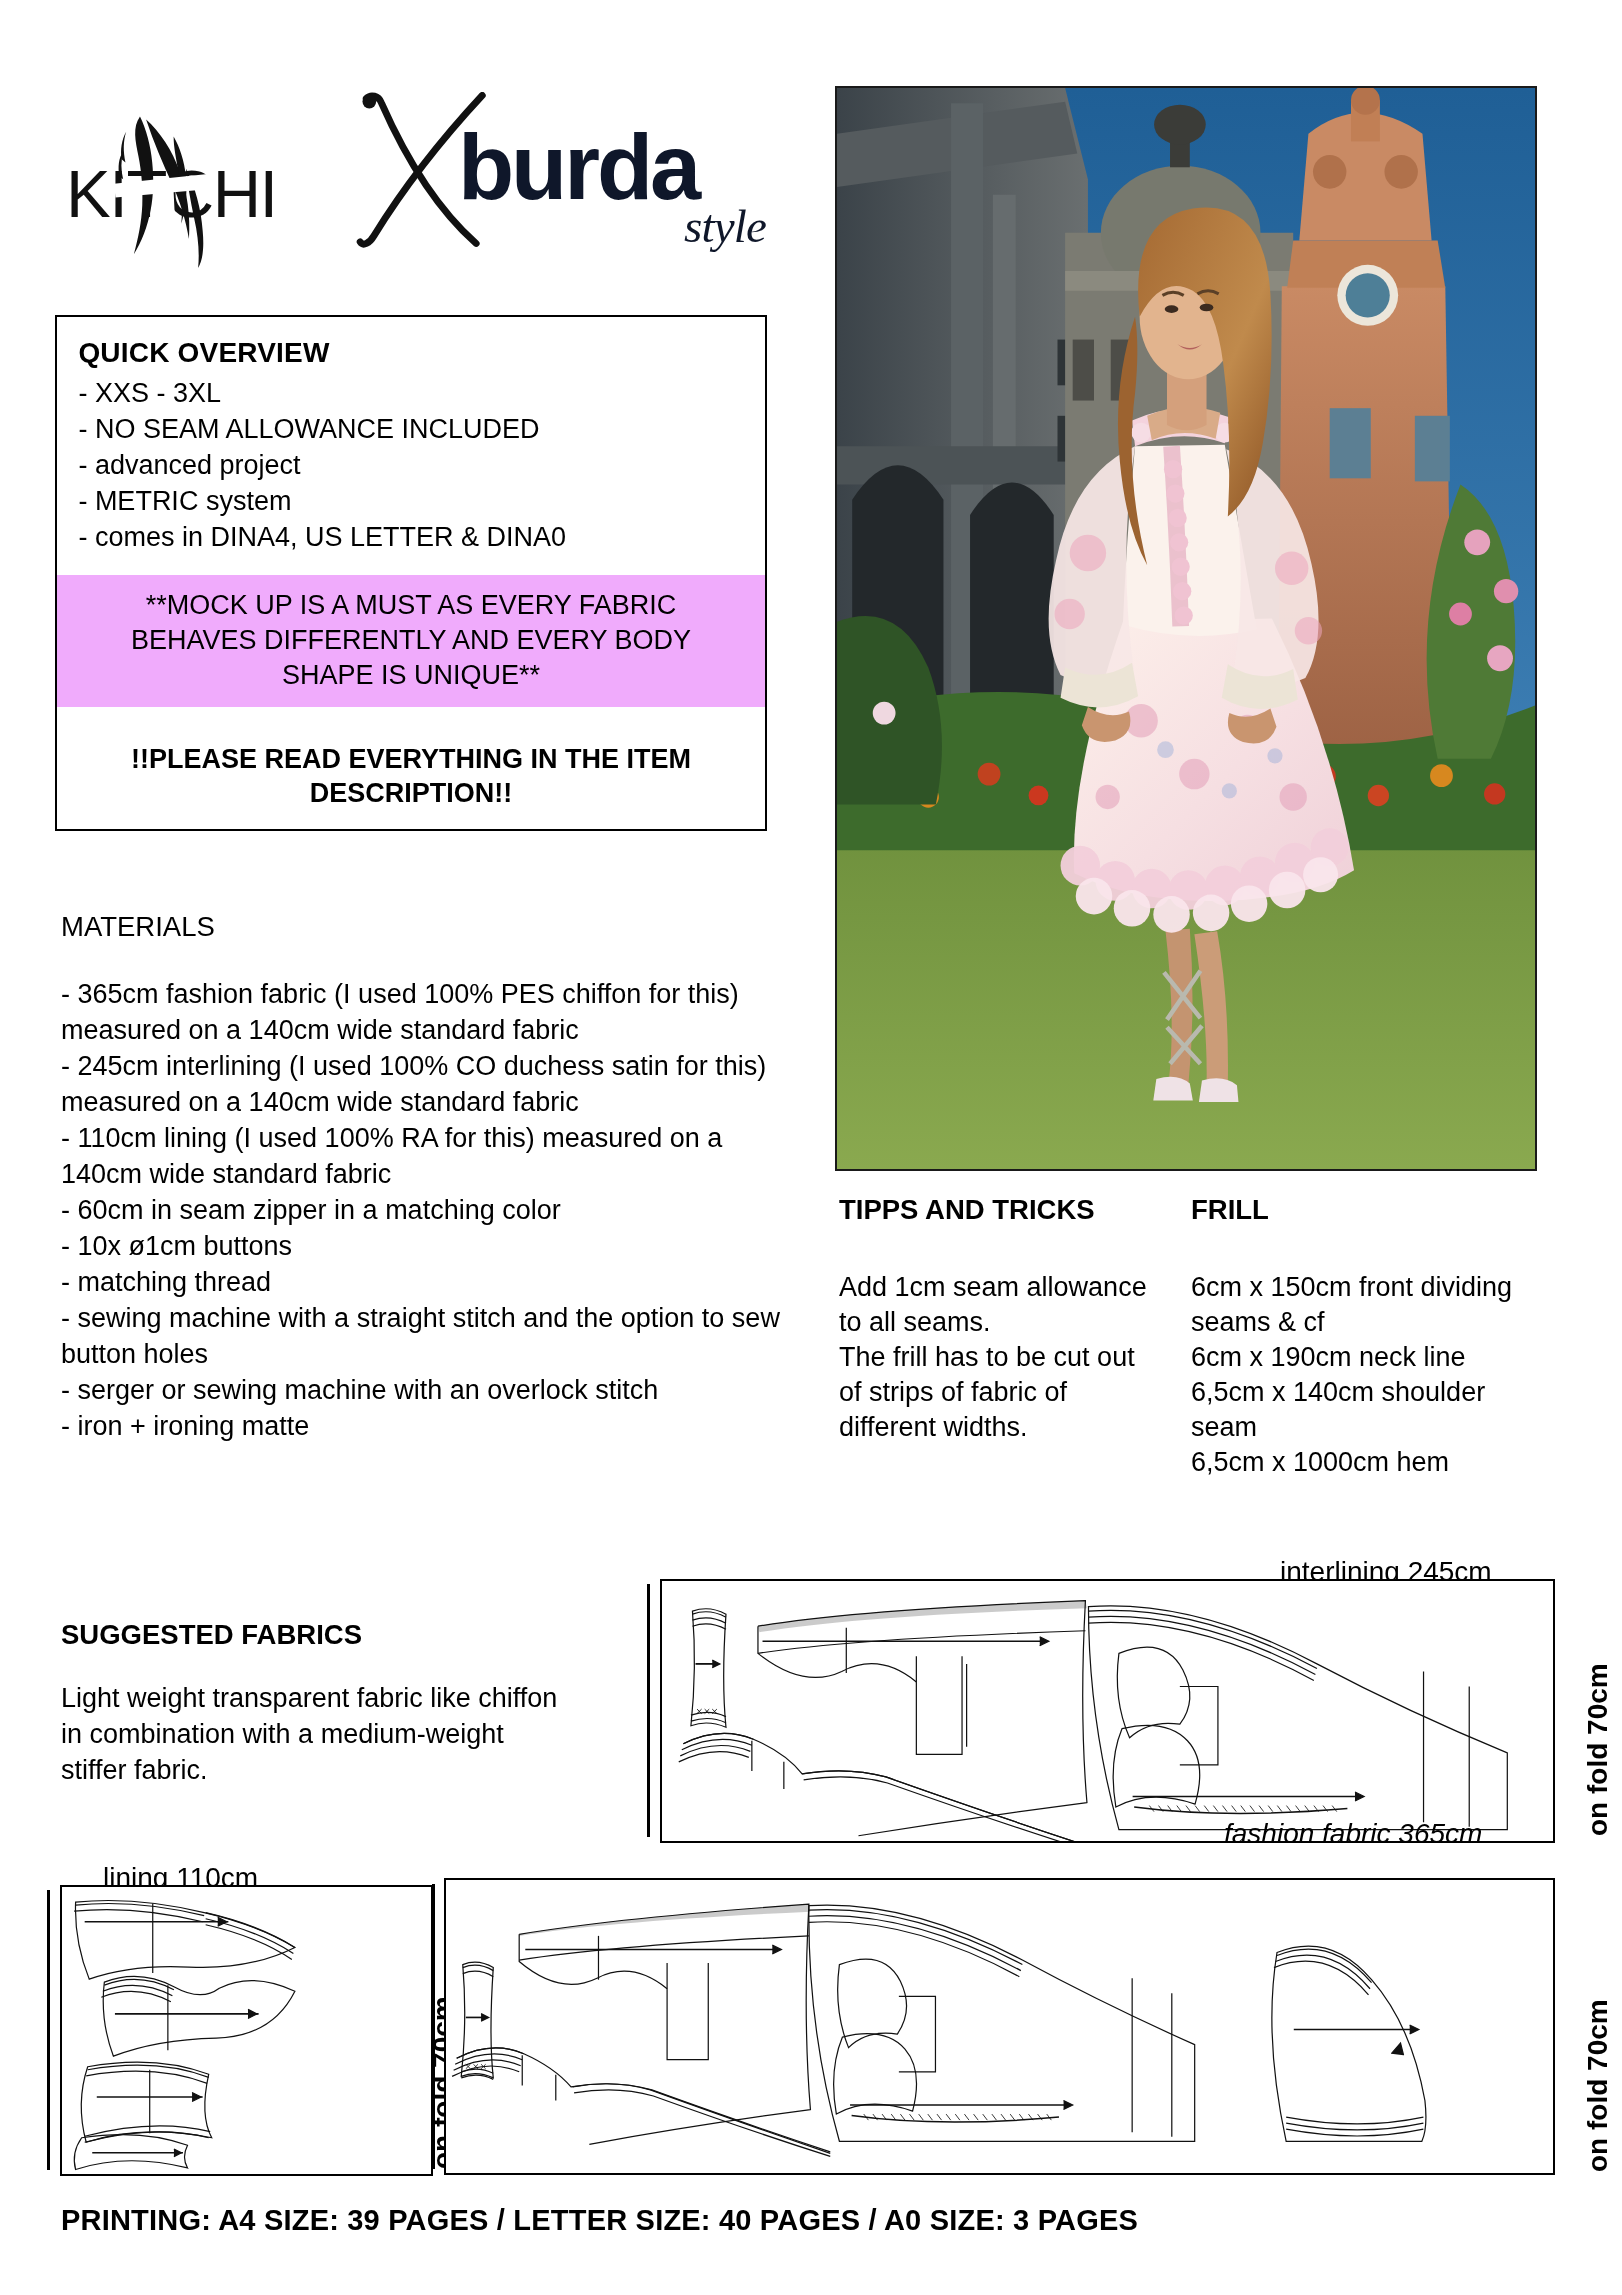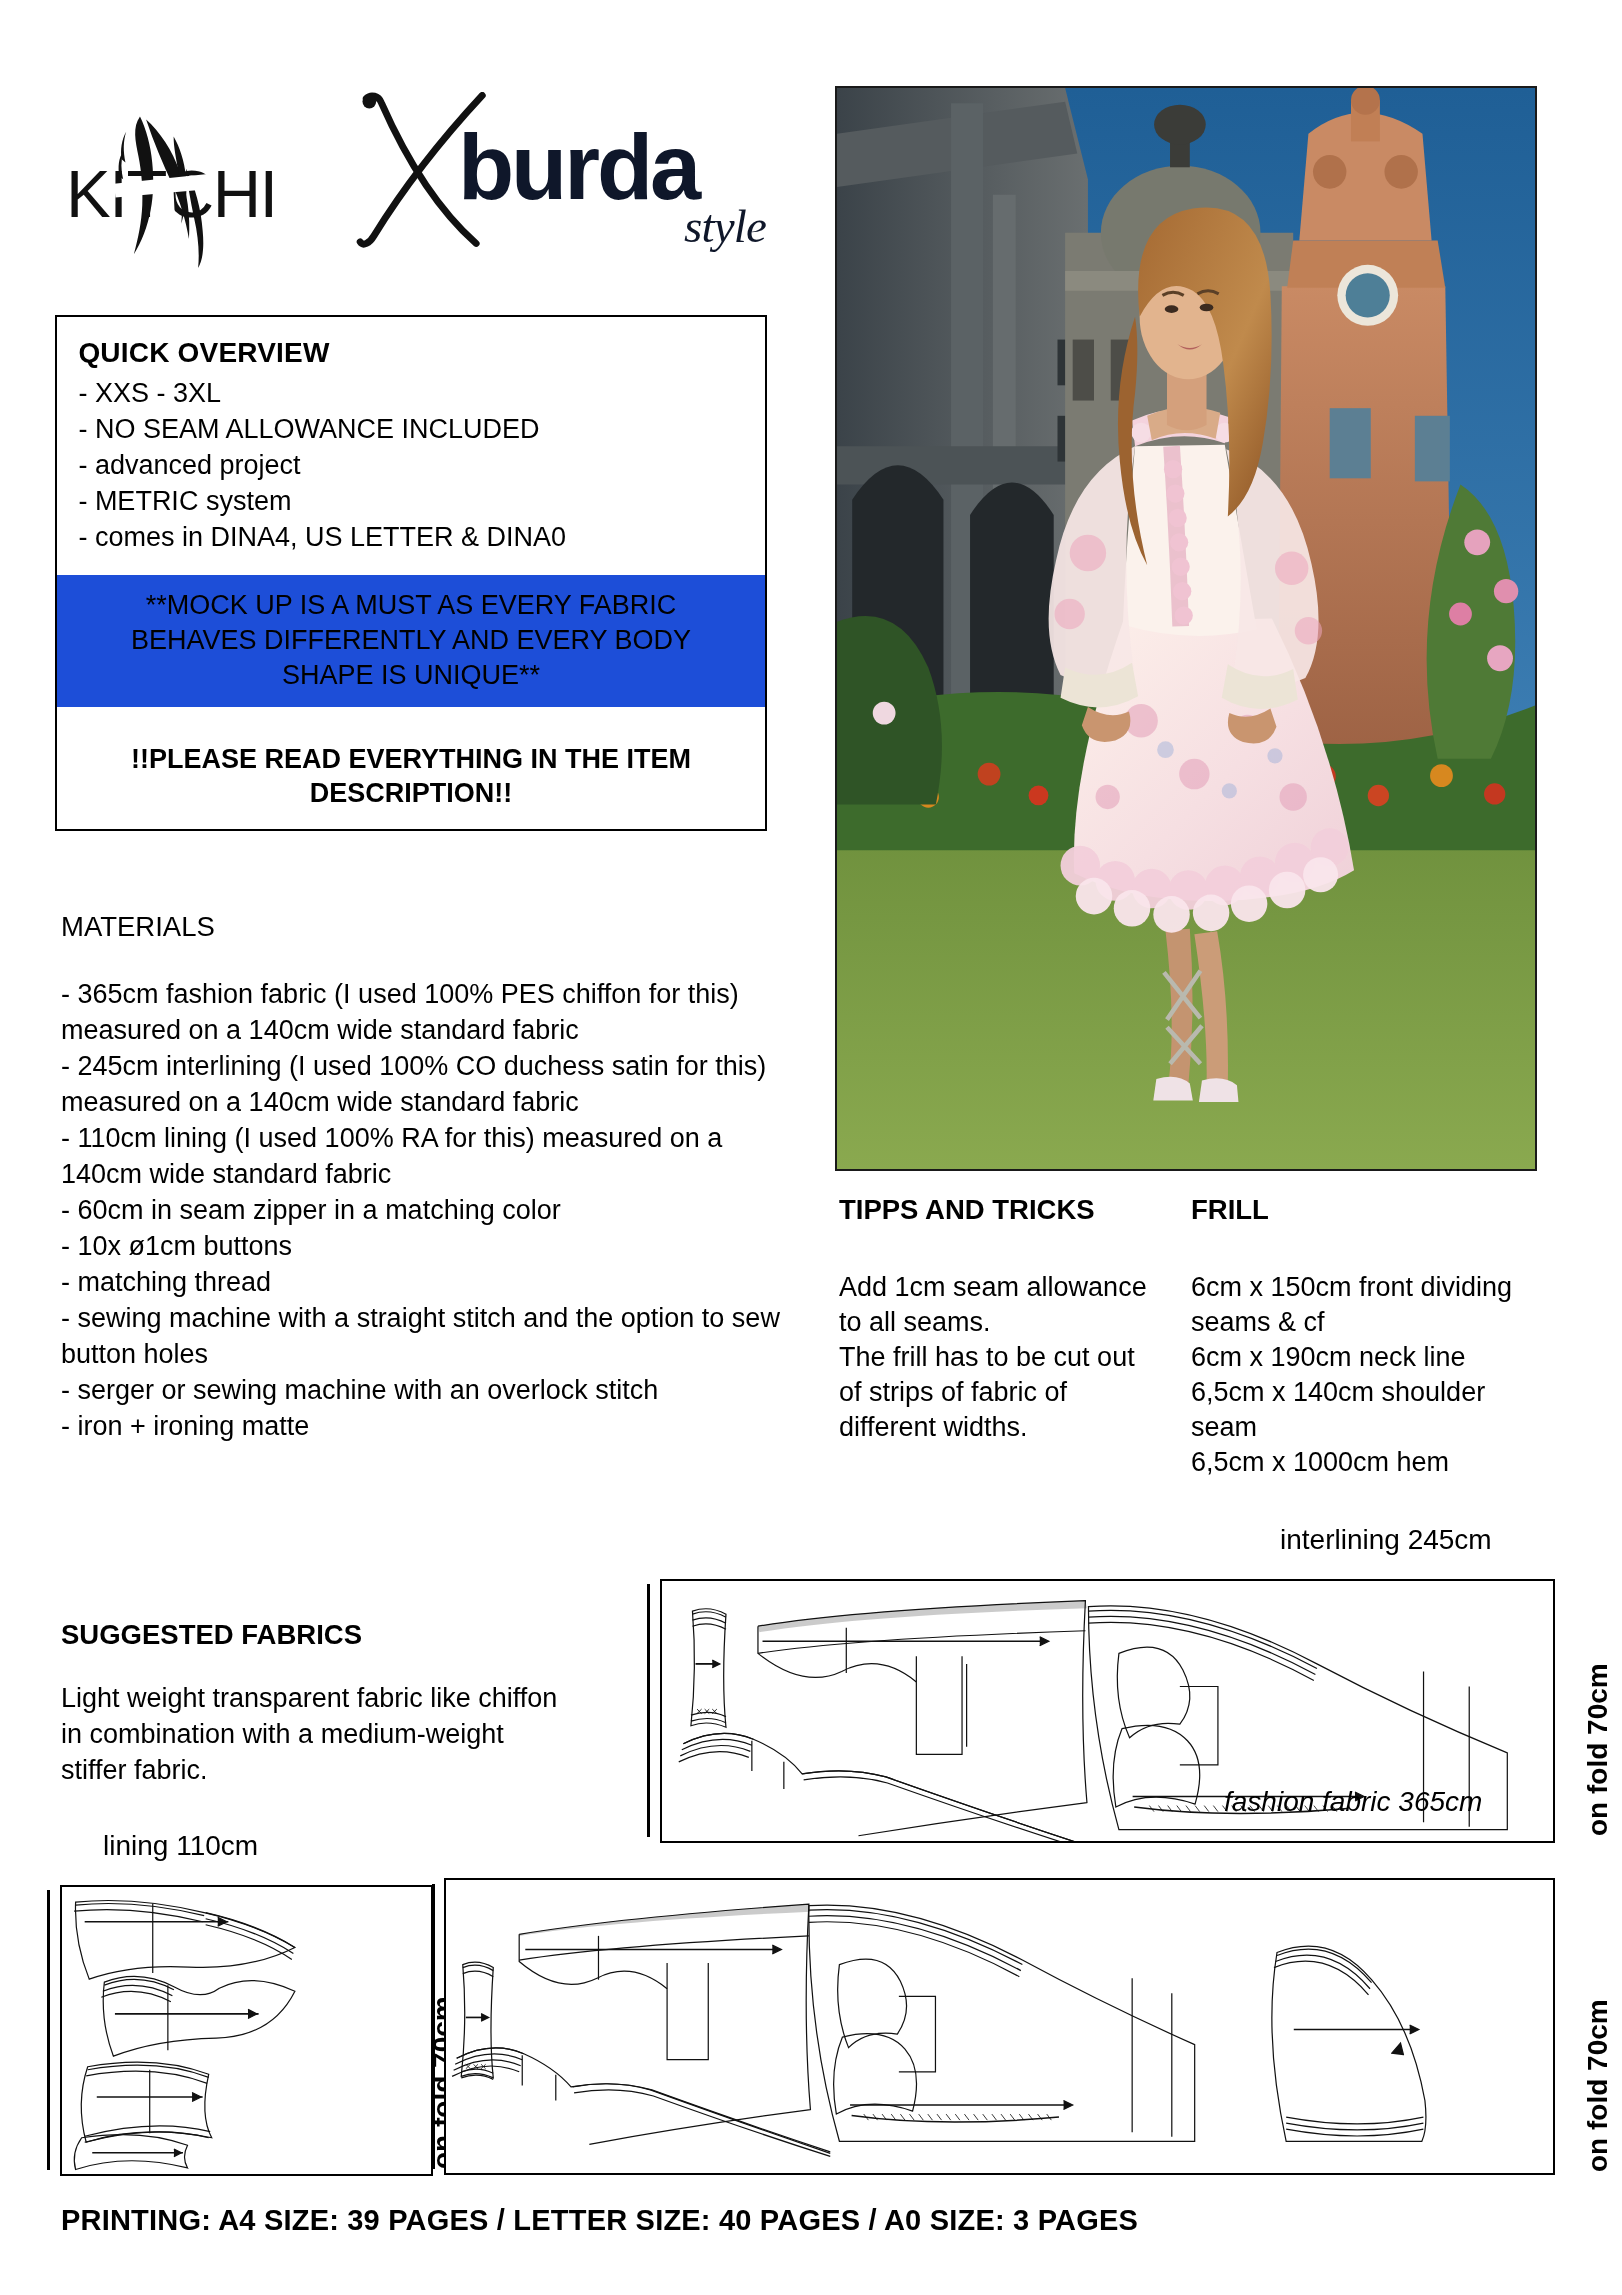--- a/index.html
+++ b/index.html
@@ -35,21 +35,21 @@
   }
 
   
   .overview-box{
     position:absolute;left:55px;top:315px;width:712px;
     border:2.3px solid #000;box-sizing:border-box;padding:20px 21.4px 18.4px 21.4px;
   }
   .ov-title{font-size:28px;font-weight:700;letter-spacing:0.2px;margin-bottom:6.9px;}
   .ov-item{font-size:27px;line-height:1.33;}
   .mock-banner{
-    background:#1d4ed8;margin:20px -21.4px 0 -21.4px;padding:12.2px 35px 13.8px 35px;
+    background:#f0abfc;margin:20px -21.4px 0 -21.4px;padding:12.2px 35px 13.8px 35px;
     text-align:center;font-size:27px;line-height:1.30;
   }
   .please-read{
     margin-top:35px;text-align:center;font-size:27px;font-weight:700;line-height:1.28;
   }
 
   
   .mat-head{position:absolute;left:61px;top:911px;font-size:27.5px;}
   .mat-list{position:absolute;left:61px;top:976px;width:735px;font-size:27px;line-height:1.335;}
   .mat-list div{white-space:pre-wrap;}
@@ -64,21 +64,21 @@
   }
   .photo svg{display:block;width:100%;height:100%;}
 
   
   .tips-head{position:absolute;left:839px;top:1194px;font-size:27.5px;font-weight:700;}
   .frill-head{position:absolute;left:1191px;top:1194px;font-size:27.5px;font-weight:700;}
   .tips-body{position:absolute;left:839px;top:1270px;width:321px;font-size:27px;line-height:1.30;}
   .frill-body{position:absolute;left:1191px;top:1270px;width:360px;font-size:27px;line-height:1.30;}
 
   
-  .lay-label{position:absolute;font-size:28px;white-space:nowrap;}
+  .lay-label{position:absolute;font-size:28px;white-space:nowrap;margin-top:32px;}
   .fold-label{
     position:absolute;font-size:28px;font-weight:700;white-space:nowrap;
     transform:rotate(-90deg);transform-origin:left top;
   }
   .panel{position:absolute;border:2.3px solid #000;box-sizing:border-box;background:#fff;overflow:hidden;}
   .panel svg{display:block;width:100%;height:100%;}
   .foldbar{position:absolute;width:3.1px;background:#000;}
 
   
   #panel-interlining{left:660px;top:1579px;width:895px;height:264px;}

